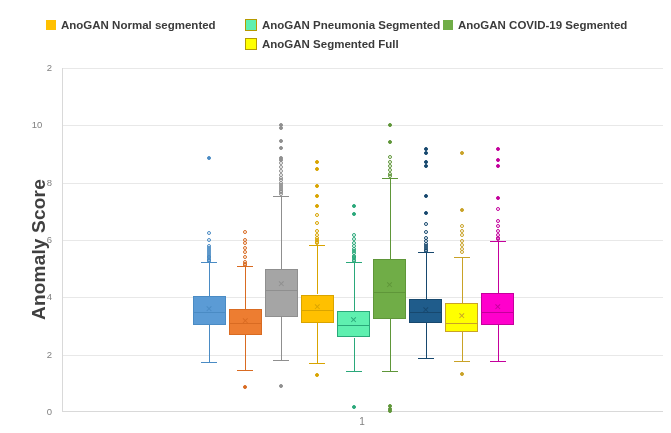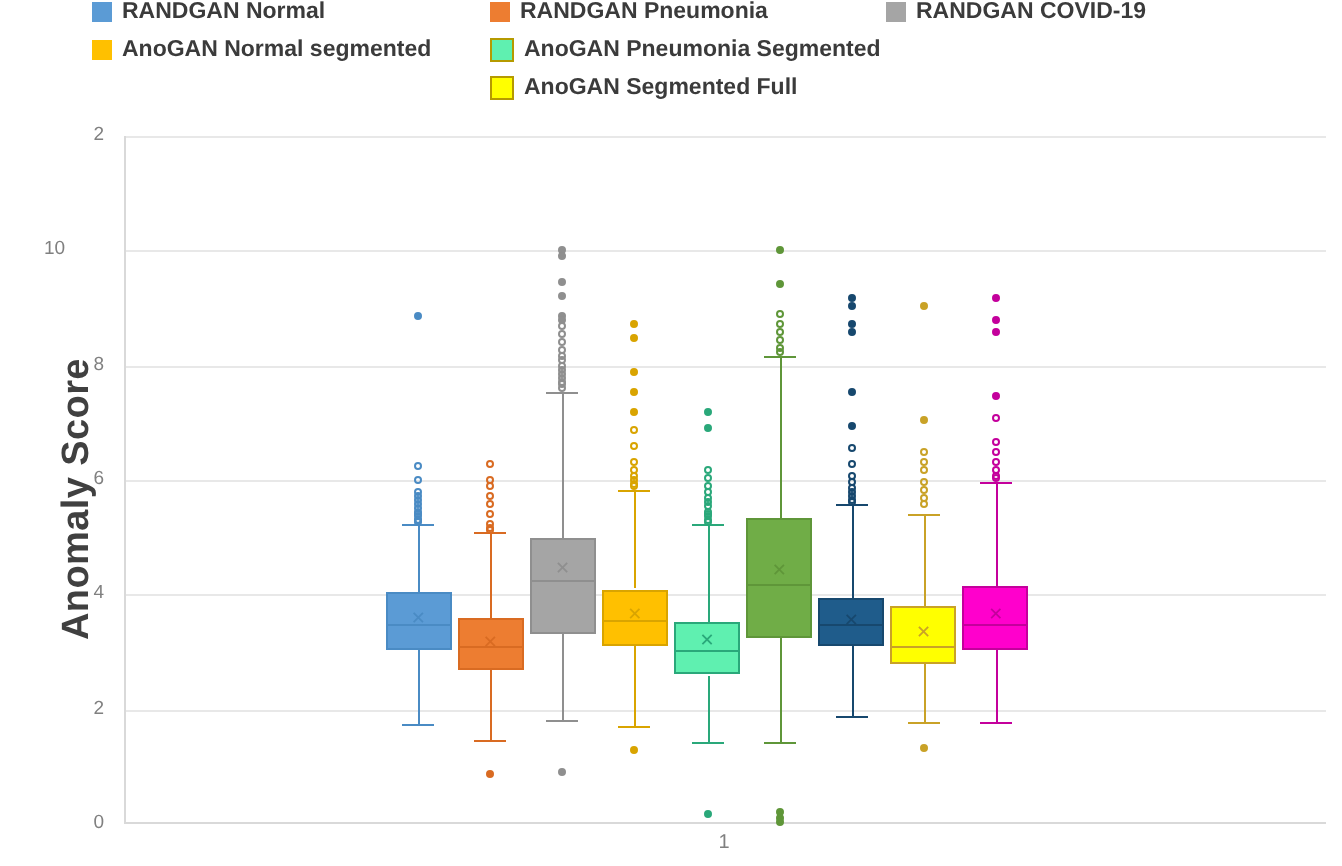--- a/index.html
+++ b/index.html
@@ -82,42 +82,32 @@
     position:absolute;width:4px;height:4px;border-radius:50%;
     box-sizing:border-box;
   }
 </style>
 </head>
 <body>
 
 <div id="chart-root">
 
   <div class="legend" id="legend">
-      <div class="legend-row r0">
-        <div class="legend-item c0">
-          <span class="swatch" style="background: rgb(91, 155, 213);"></span>
-          <span>RANDGAN Normal</span>
-        </div>
-        <div class="legend-item c1">
-          <span class="swatch" style="background: rgb(237, 125, 49);"></span>
-          <span>RANDGAN Pneumonia</span>
-        </div>
-        <div class="legend-item c2">
-          <span class="swatch" style="background: rgb(165, 165, 165);"></span>
-          <span>RANDGAN COVID-19</span>
-        </div>
-      </div>
       <div class="legend-row r1">
         <div class="legend-item c1">
           <span class="swatch" style="background: rgb(95, 240, 176); border: 1px solid rgb(181, 154, 0);"></span>
           <span>AnoGAN Pneumonia Segmented</span>
         </div>
         <div class="legend-item c0">
           <span class="swatch" style="background: rgb(255, 192, 0);"></span>
           <span>AnoGAN Normal segmented</span>
+        </div>
+        <div class="legend-item c2">
+          <span class="swatch" style="background: rgb(112, 173, 71);"></span>
+          <span>AnoGAN COVID-19 Segmented</span>
         </div>
       </div>
       <div class="legend-row r2">
         <div class="legend-item c1">
           <span class="swatch" style="background: rgb(255, 255, 0); border: 1px solid rgb(181, 154, 0);"></span>
           <span>AnoGAN Segmented Full</span>
         </div>
       </div>
     </div>
 
@@ -331,21 +321,21 @@
         <div class="outlier" style="left: 432.9px; top: 169.4px; border: 1px solid rgb(196, 0, 156); background: transparent;"></div>
       </div>
     </div>
 
   <div id="yticks">
       <div class="ytick" style="position: absolute; left: 22px; width: 30px; text-align: right; top: 406px;">0</div>
       <div class="ytick" style="position: absolute; left: 22px; width: 30px; text-align: right; top: 348.7px;">2</div>
       <div class="ytick" style="position: absolute; left: 22px; width: 30px; text-align: right; top: 291.3px;">4</div>
       <div class="ytick" style="position: absolute; left: 22px; width: 30px; text-align: right; top: 234px;">6</div>
       <div class="ytick" style="position: absolute; left: 22px; width: 30px; text-align: right; top: 176.7px;">8</div>
-      <div class="ytick" style="position: absolute; left: 22px; width: 30px; text-align: left; top: 119.3px;">10</div>
+      <div class="ytick" style="position: absolute; left: 22px; width: 30px; text-align: center; top: 119.3px;">10</div>
       <div class="ytick" style="position: absolute; left: 22px; width: 30px; text-align: right; top: 62px;">2</div>
     </div>
 
   <div class="ylabel" style="left:28px;top:320px;">Anomaly Score</div>
 
   <div class="xlabel">1</div>
 
 </div>
 
 </body></html>

